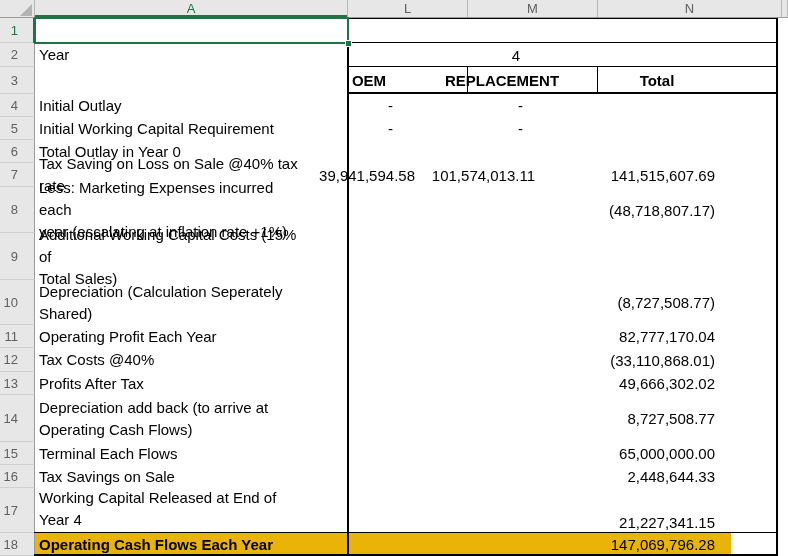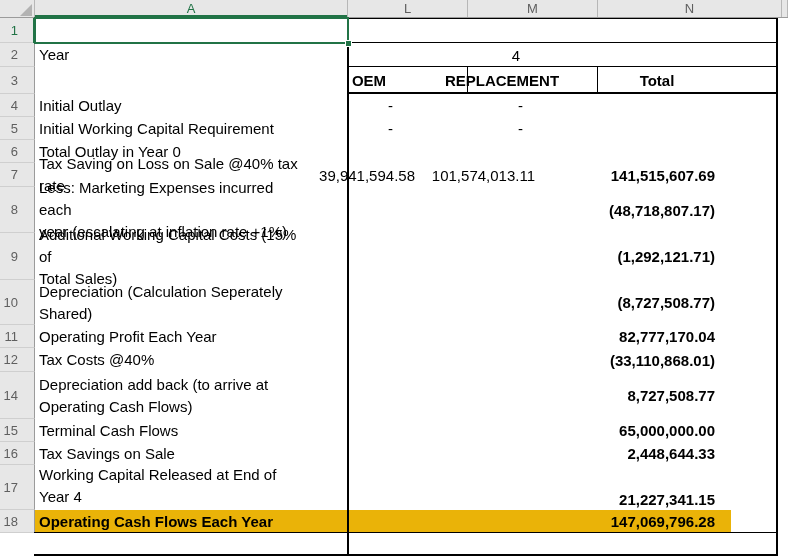--- a/index.html
+++ b/index.html
@@ -47,21 +47,21 @@
     border-bottom:1px solid #cfcfcf;
     font-size:13px; color:#5f5f5f;
     display:flex; align-items:center; justify-content:flex-end;
     padding-right:16px;
   }
   .rownum.sel { color:#217346; }
   .cell { display:flex; align-items:center; height:100%; font-size:15px; }
   .cell-a { width:266px; padding-left:4px; white-space:pre-line; line-height:22px; }
   .cell-l { width:120px; justify-content:flex-end; padding-right:6px; }
   .cell-m { width:130px; justify-content:flex-end; padding-right:16px; }
-  .cell-n { width:180px; justify-content:flex-end; padding-right:16px; font-weight:bold; }
+  .cell-n { width:180px; justify-content:flex-end; padding-right:16px; font-weight:normal; }
   .cell-rest { width:10px; }
   .cell-merged { width:430px; justify-content:center; text-align:center; }
   .bold { font-weight:bold; }
   .dash { padding-right:28px; }
   .bottom-align { align-items:flex-end; padding-bottom:2px; }
   .yellow { background:#eab308; }
   
   .sub-l { width:136px; justify-content:center; font-weight:bold; }
   .sub-m { width:130px; justify-content:center; font-weight:bold; }
   .sub-n { width:180px; justify-content:center; font-weight:bold; }
@@ -171,21 +171,20 @@
     <div class="cell cell-n">(48,718,807.17)</div>
     <div class="cell cell-rest"></div>
   </div>
 
   <div class="row h47">
     <div class="rownum">9</div>
     <div class="cell cell-a">Additional Working Capital Costs (15% of
 Total Sales)</div>
     <div class="cell cell-l"></div>
     <div class="cell cell-m"></div>
-    <div class="cell cell-n">(1,292,121.71)</div>
     <div class="cell cell-rest"></div>
   </div>
 
   <div class="row h45">
     <div class="rownum">10</div>
     <div class="cell cell-a">Depreciation (Calculation Seperately
 Shared)</div>
     <div class="cell cell-l"></div>
     <div class="cell cell-m"></div>
     <div class="cell cell-n">(8,727,508.77)</div>
@@ -203,34 +202,42 @@
 
   <div class="row h24">
     <div class="rownum">12</div>
     <div class="cell cell-a">Tax Costs @40%</div>
     <div class="cell cell-l"></div>
     <div class="cell cell-m"></div>
     <div class="cell cell-n">(33,110,868.01)</div>
     <div class="cell cell-rest"></div>
   </div>
 
+  <div class="row h23">
+    <div class="rownum">13</div>
+    <div class="cell cell-a">Profits After Tax</div>
+    <div class="cell cell-l"></div>
+    <div class="cell cell-m"></div>
+    <div class="cell cell-n">49,666,302.02</div>
+    <div class="cell cell-rest"></div>
+  </div>
 
   <div class="row h47">
     <div class="rownum">14</div>
     <div class="cell cell-a">Depreciation add back (to arrive at
 Operating Cash Flows)</div>
     <div class="cell cell-l"></div>
     <div class="cell cell-m"></div>
     <div class="cell cell-n">8,727,508.77</div>
     <div class="cell cell-rest"></div>
   </div>
 
   <div class="row h23">
     <div class="rownum">15</div>
-    <div class="cell cell-a">Terminal Cash Flows</div>
+    <div class="cell cell-a">Terminal Each Flows</div>
     <div class="cell cell-l"></div>
     <div class="cell cell-m"></div>
     <div class="cell cell-n">65,000,000.00</div>
     <div class="cell cell-rest"></div>
   </div>
 
   <div class="row h23">
     <div class="rownum">16</div>
     <div class="cell cell-a">Tax Savings on Sale</div>
     <div class="cell cell-l"></div>

